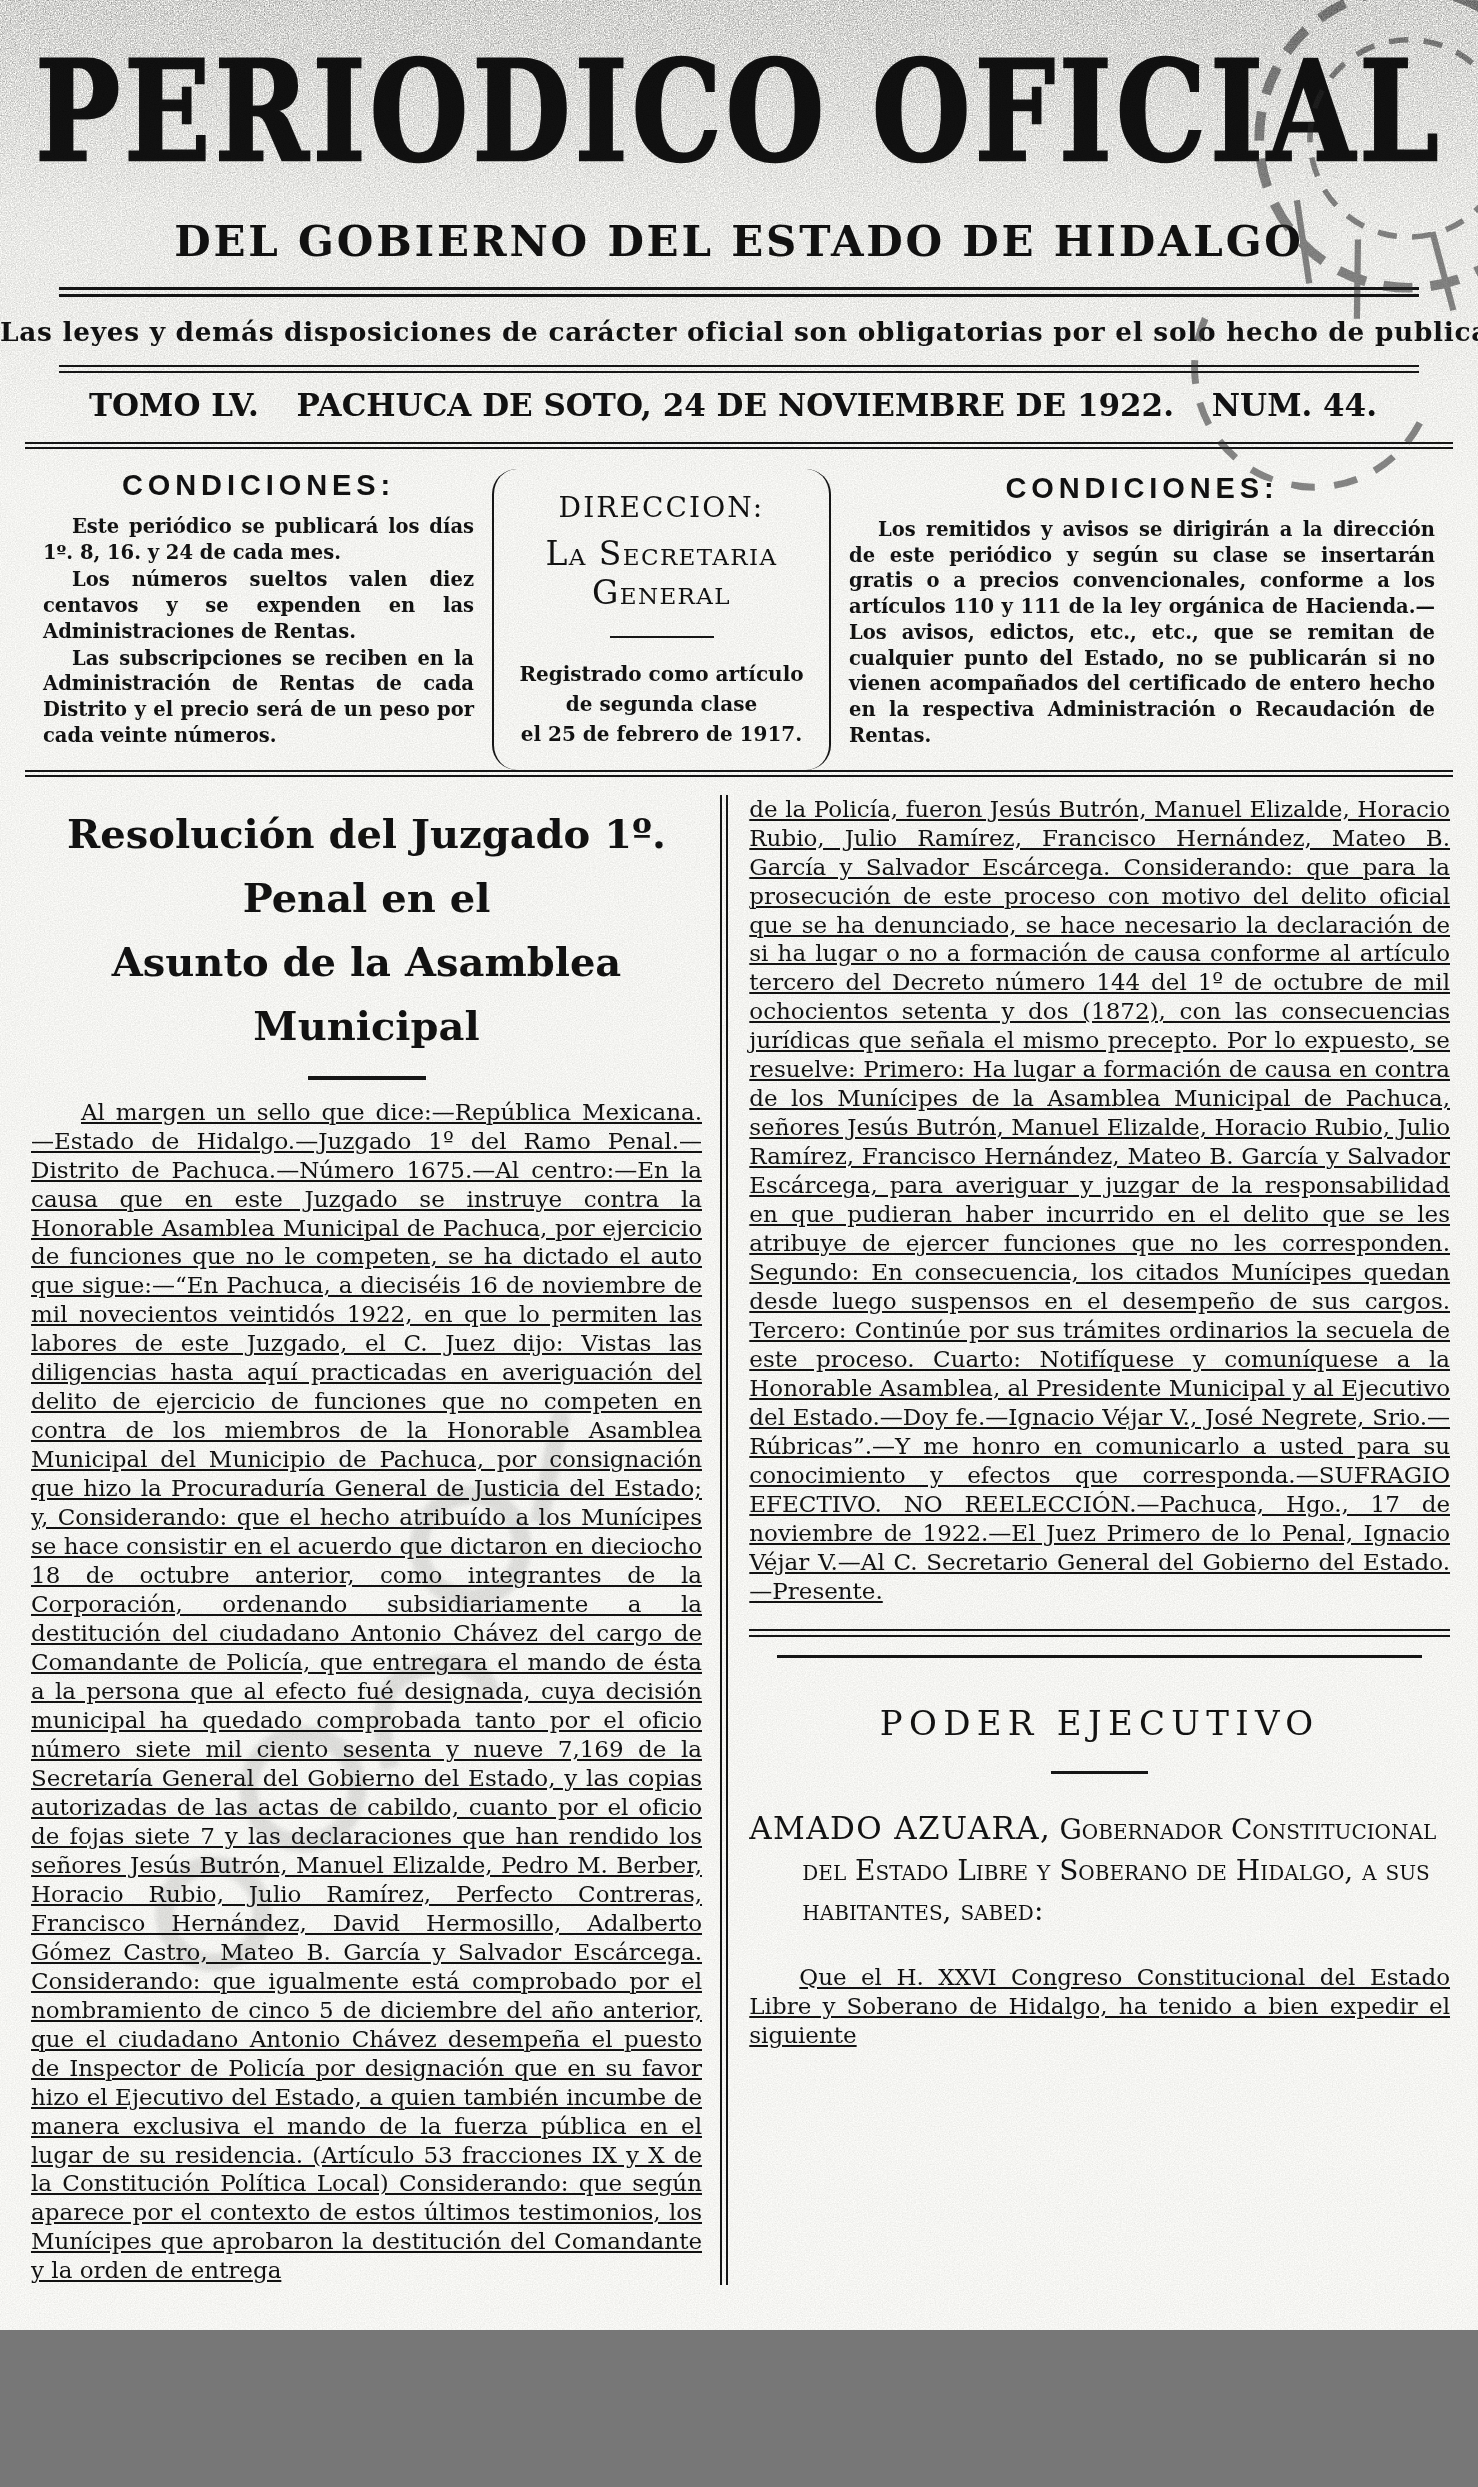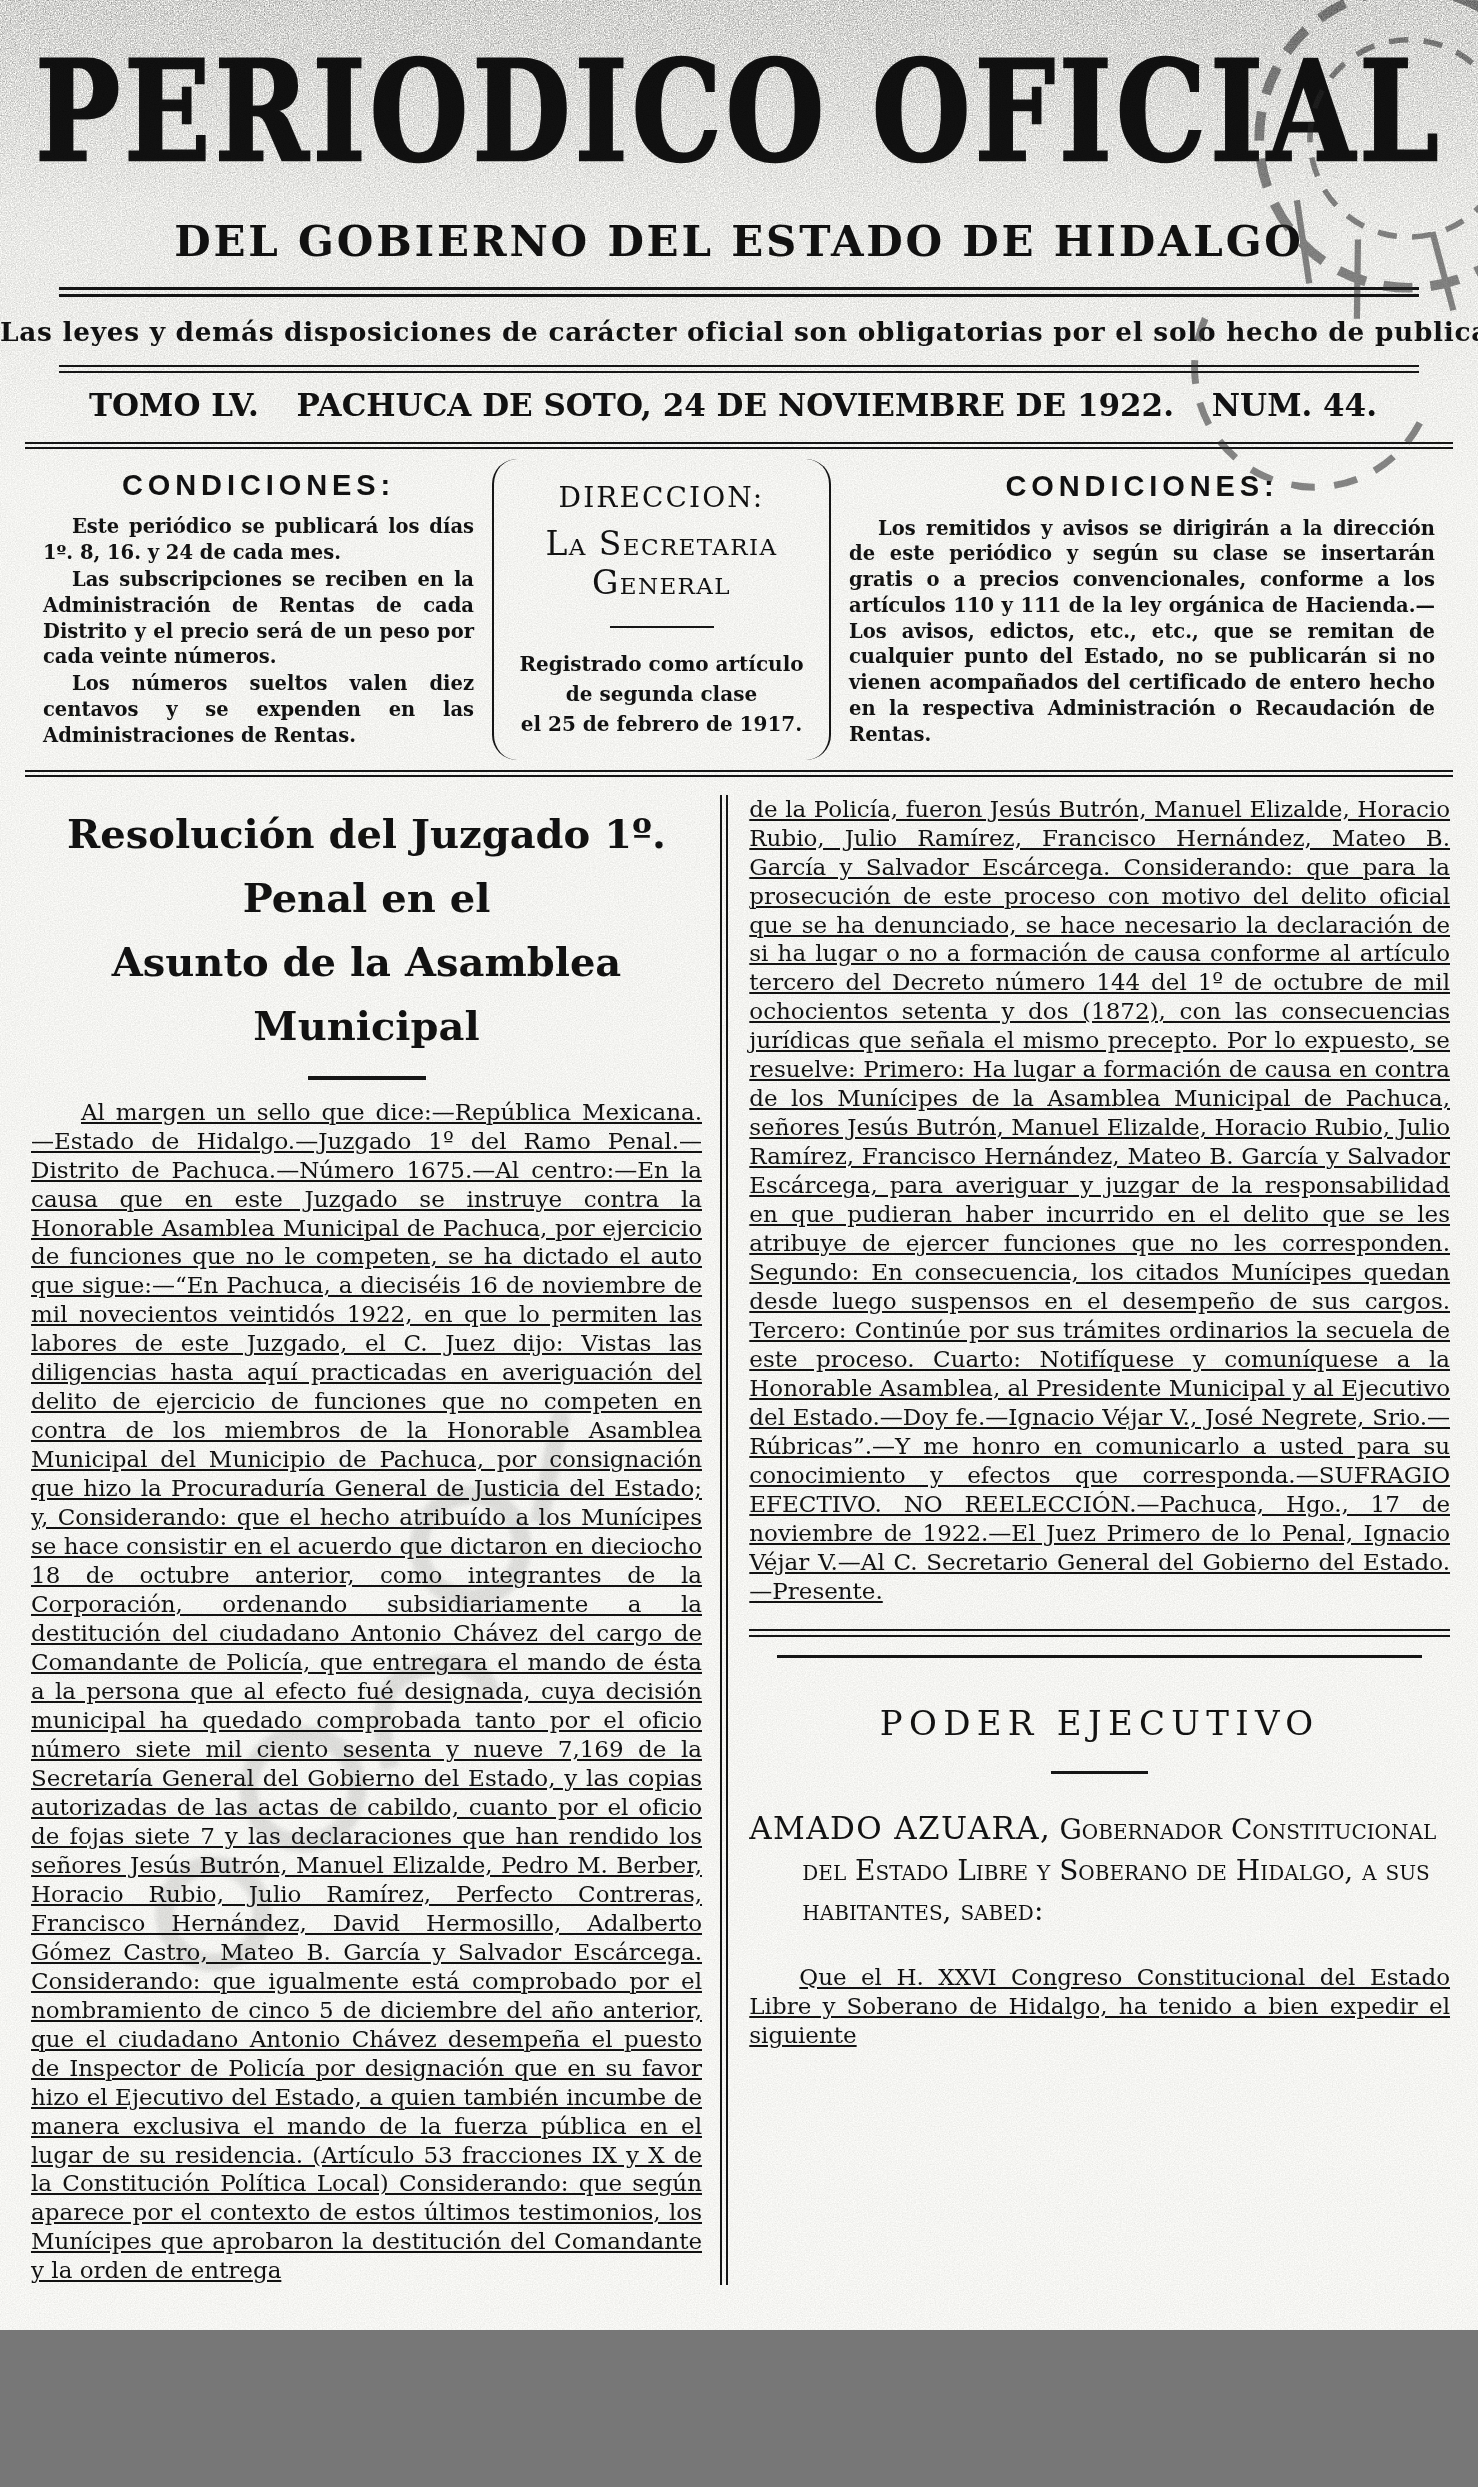--- a/index.html
+++ b/index.html
@@ -44,21 +44,21 @@
   .mast-rule2{width:1360px;margin:18px auto 0 auto;}
   .issue-row{
     display:flex;justify-content:space-between;align-items:baseline;
     padding:14px 101px 9.7px 89px;font-size:31px;font-weight:bold;
   }
   
   .info-band{
     position:relative;z-index:2;
     margin:9.7px 25px 0 25px;
     border-top:7px double #161616;border-bottom:7px double #161616;
-    display:flex;align-items:center;
+    display:flex;align-items:flex-end;
   }
   .info-cell{padding:15.3px 18px 21px 18px;}
   .info-cell.c1{width:431px;}
   .info-cell.c2{width:299px;border-left:2.8px solid #161616;border-right:2.8px solid #161616;text-align:center;border-radius:25px;}
   .info-cell.c3{flex:1;}
   .cond-heading{
     font-family:"Liberation Sans", sans-serif;
     font-weight:bold;font-size:29px;letter-spacing:4.9px;text-align:center;margin:4.2px 0 12.5px 0;
   }
   .cond-text{font-size:19.5px;line-height:1.32;font-weight:bold;text-align:justify;margin:0;}
@@ -131,22 +131,22 @@
       <span>TOMO LV.</span>
       <span>PACHUCA DE SOTO, 24 DE NOVIEMBRE DE 1922.</span>
       <span>NUM. 44.</span>
     </div>
   </header>
 
   <section class="info-band">
     <div class="info-cell c1">
       <div class="cond-heading">CONDICIONES:</div>
       <p class="cond-text indent">Este periódico se publicará los días 1º. 8, 16. y 24 de cada mes.</p>
+      <p class="cond-text indent">Los números sueltos valen diez centavos y se expenden en las Administraciones de Rentas.</p>
       <p class="cond-text indent">Las subscripciones se reciben en la Administración de Rentas de cada Distrito y el precio será de un peso por cada veinte números.</p>
-      <p class="cond-text indent">Los números sueltos valen diez centavos y se expenden en las Administraciones de Rentas.</p>
     </div>
     <div class="info-cell c2">
       <div class="dir-heading">DIRECCION:</div>
       <div class="dir-sub">La Secretaria General</div>
       <div class="dir-rule"></div>
       <p class="dir-note">Registrado como artículo de segunda clase</p>
       <p class="dir-note">el 25 de febrero de 1917.</p>
     </div>
     <div class="info-cell c3">
       <div class="cond-heading">CONDICIONES:</div>

